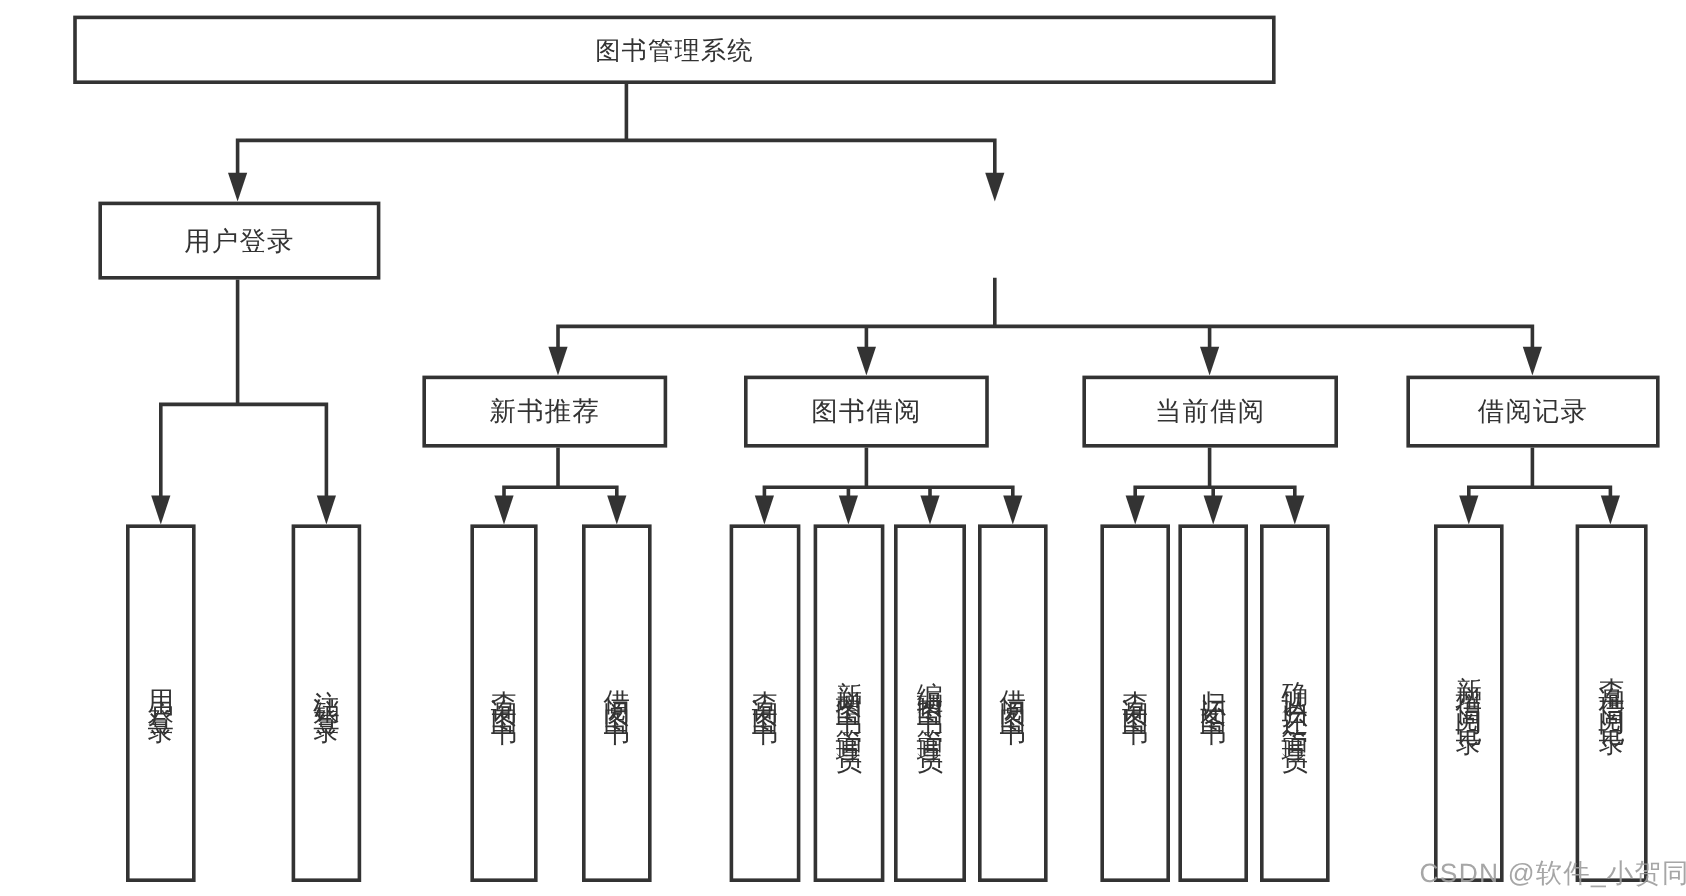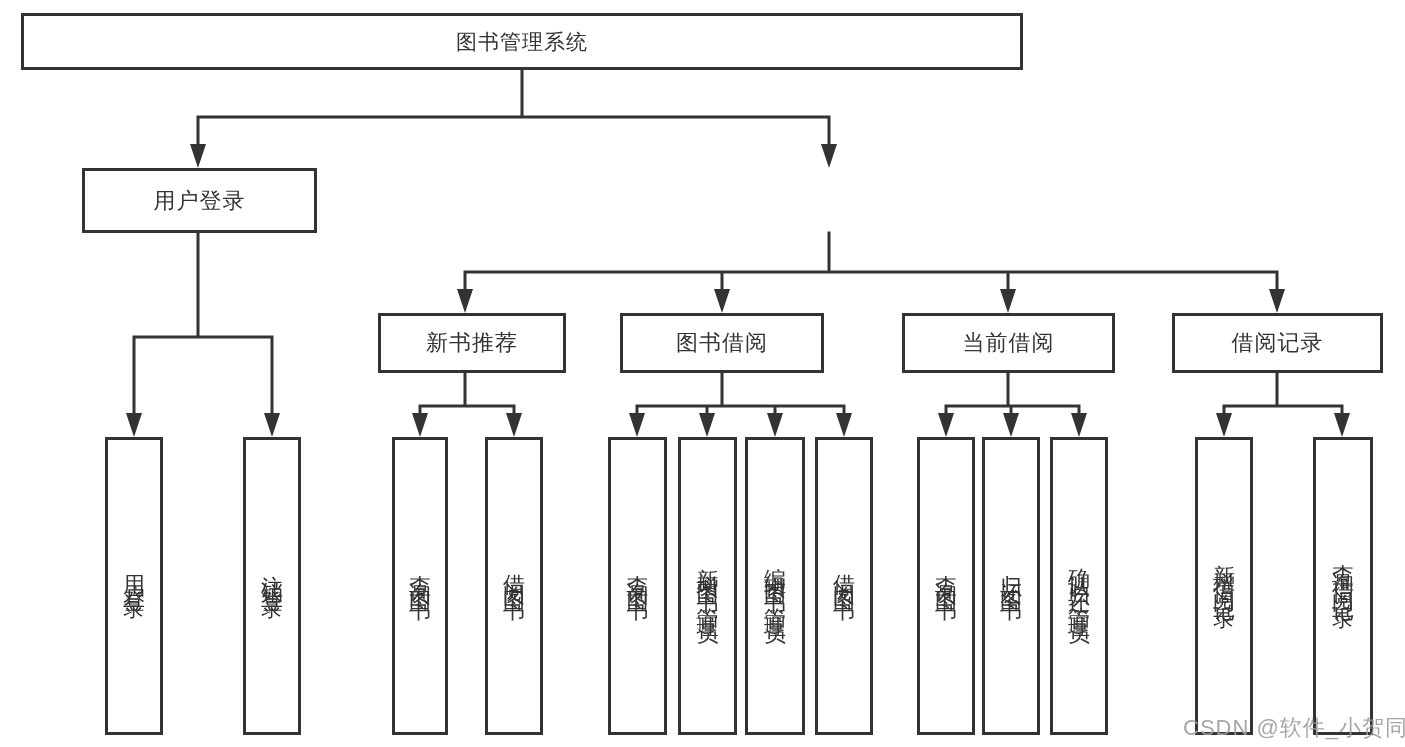--- a/index.html
+++ b/index.html
@@ -29,21 +29,21 @@
     box-sizing: border-box;
     background: #ffffff;
     border: 3px solid #333333;
     display: flex;
     align-items: center;
     justify-content: center;
     color: #333333;
     z-index: 2;
   }
   .hnode { font-size: 22px; letter-spacing: 1px; }
-  .root  { font-size: 21px; }
+  .root  { font-size: 21px; margin-left: 40px; }
   .vnode { top: 437px; height: 298px; padding-bottom: 26px; }
   .vnode.full { padding-bottom: 0; }
   .vtext {
     writing-mode: vertical-rl;
     text-orientation: mixed;
     font-size: 22px;
     line-height: 1;
     white-space: nowrap;
   }
   .chars4 { letter-spacing: 8px; }
@@ -116,21 +116,21 @@
   </svg>
 
   <div class="node hnode root" style="left:21px;top:13px;width:1002px;height:57px">
     <span>图书管理系统</span>
   </div>
 
   <div class="node hnode" style="left:82px;top:168px;width:235px;height:65px">
     <span>用户登录</span>
   </div>
 
-  <div class="node hnode" style="left:378px;top:313px;width:188px;height:60px">
+  <div class="node hnode" style="left:352px;top:313px;width:204px;height:60px">
     <span>新书推荐</span>
   </div>
   <div class="node hnode" style="left:902px;top:313px;width:213px;height:60px">
     <span>当前借阅</span>
   </div>
   <div class="node hnode" style="left:620px;top:313px;width:204px;height:60px">
     <span>图书借阅</span>
   </div>
   <div class="node hnode" style="left:1172px;top:313px;width:211px;height:60px">
     <span>借阅记录</span>

